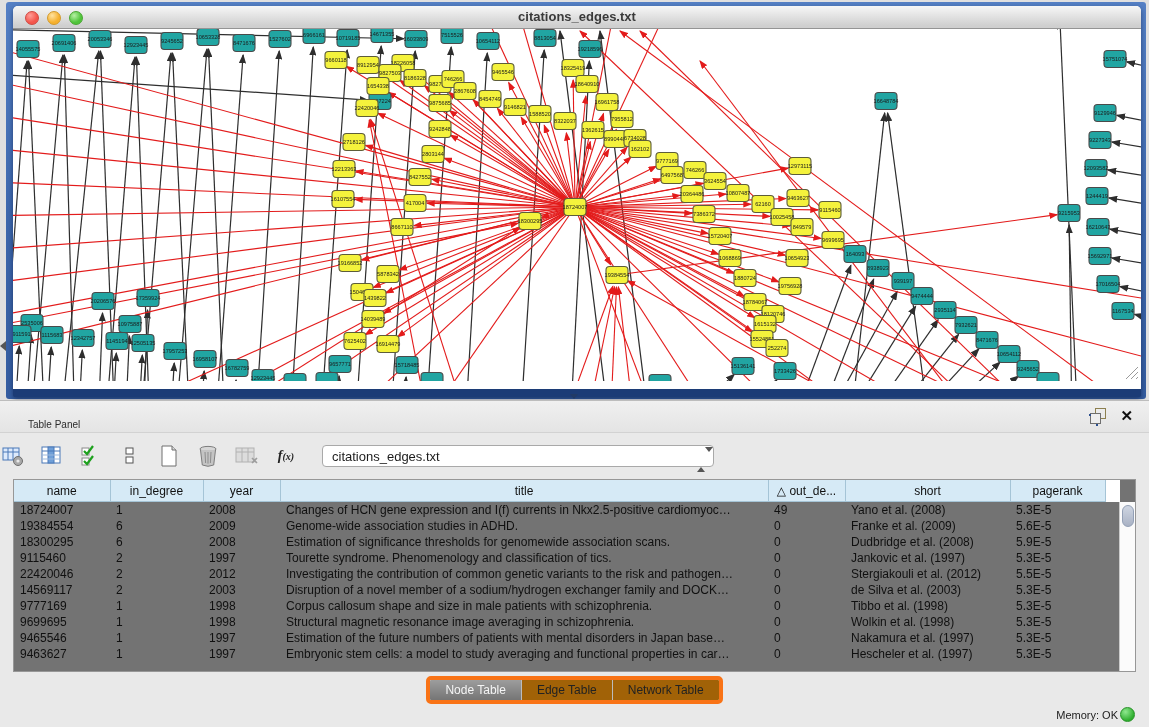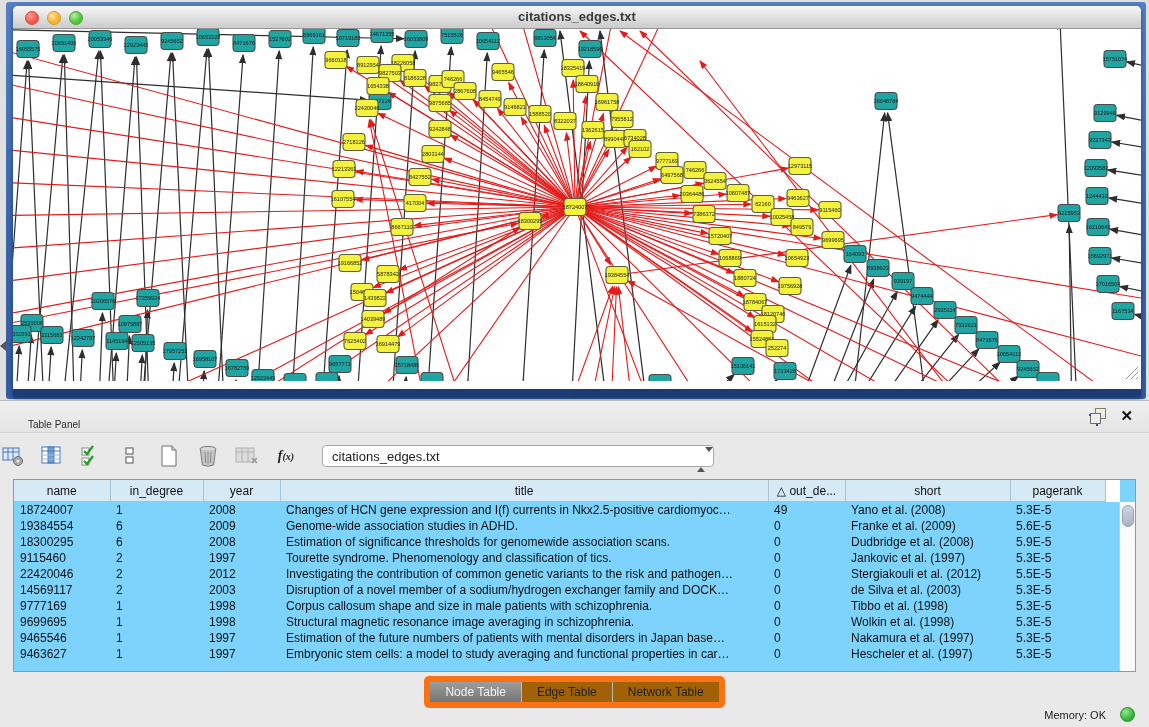--- a/index.html
+++ b/index.html
@@ -50,37 +50,37 @@
   .fx{font-family:"Liberation Serif",serif;font-style:italic;font-weight:bold;font-size:14px;color:#222;}
   .fx small{font-size:10px;}
   .combo{margin-left:10px;width:392px;height:22px;background:#fff;border:1px solid #a9a9a9;border-radius:4px;
     position:relative;font-size:13px;color:#1c1c1c;line-height:22px;padding-left:9px;box-sizing:border-box;}
   .combo .arrows{position:absolute;right:7px;top:3px;width:9px;height:16px;}
   .combo .up{width:0;height:0;border-left:4px solid transparent;border-right:4px solid transparent;
     border-bottom:5px solid #555;margin-bottom:3px;}
   .combo .dn{width:0;height:0;border-left:4px solid transparent;border-right:4px solid transparent;
     border-top:5px solid #555;}
 
-  .table-wrap{position:relative;margin:1px 13px 0 13px;height:191px;border:1px solid #979797;background:#7dd3fc;overflow:hidden;}
+  .table-wrap{position:relative;margin:1px 13px 0 13px;height:191px;border:1px solid #979797;background:#737373;overflow:hidden;}
   table.dt{border-collapse:collapse;table-layout:fixed;width:1106px;font-size:12px;color:#101010;}
   table.dt th{height:21px;background:#d6eaf6;border:1px solid #a5c4d6;border-top:none;
     font-weight:normal;text-align:center;padding:0 4px;overflow:hidden;white-space:nowrap;}
   table.dt th:first-child{border-left:none;}
   table.dt td{height:16px;padding:0 0 0 6px;white-space:nowrap;overflow:hidden;}
   .vsb{position:absolute;top:22px;right:0;bottom:0;width:15px;background:#fbfbfb;border-left:1px solid #cccccc;}
   .vsb .thumb{position:absolute;top:3px;left:2px;width:10px;height:20px;border-radius:6px;
     background:linear-gradient(180deg,#cfd6e2,#a9b2c4);border:1px solid #93A0b6;}
 
   .tabs-row{display:flex;justify-content:center;margin-top:4px;}
-  .seg{display:flex;border:6px solid #f97316;border-radius:5px;overflow:hidden;background:#fff;height:20px;}
+  .seg{display:flex;border:4px solid #f97316;border-radius:5px;overflow:hidden;background:#fff;height:20px;}
   .seg .tab{padding:0 15px;font-size:12px;line-height:20px;color:#222;background:#a16207;border-left:1px solid #bcbcbc;}
   .seg .tab:first-child{border-left:none;}
   .seg .tab.active{background:linear-gradient(180deg,#9d9d9d,#757575);color:#f5f5f5;}
 
-  .statusbar{position:absolute;right:14px;bottom:6px;display:flex;align-items:center;gap:14px;}
+  .statusbar{position:absolute;right:14px;bottom:6px;display:flex;align-items:center;gap:2px;}
   .mem-label{font-size:11px;color:#222;}
   .mem-dot{width:13px;height:13px;border-radius:50%;border:1px solid #259225;
     background:radial-gradient(circle at 35% 30%,#8fe88f,#2fae2f 70%);}
 </style>
 </head>
 <body>
 
 <div class="app">
 
   <div class="desktop">

